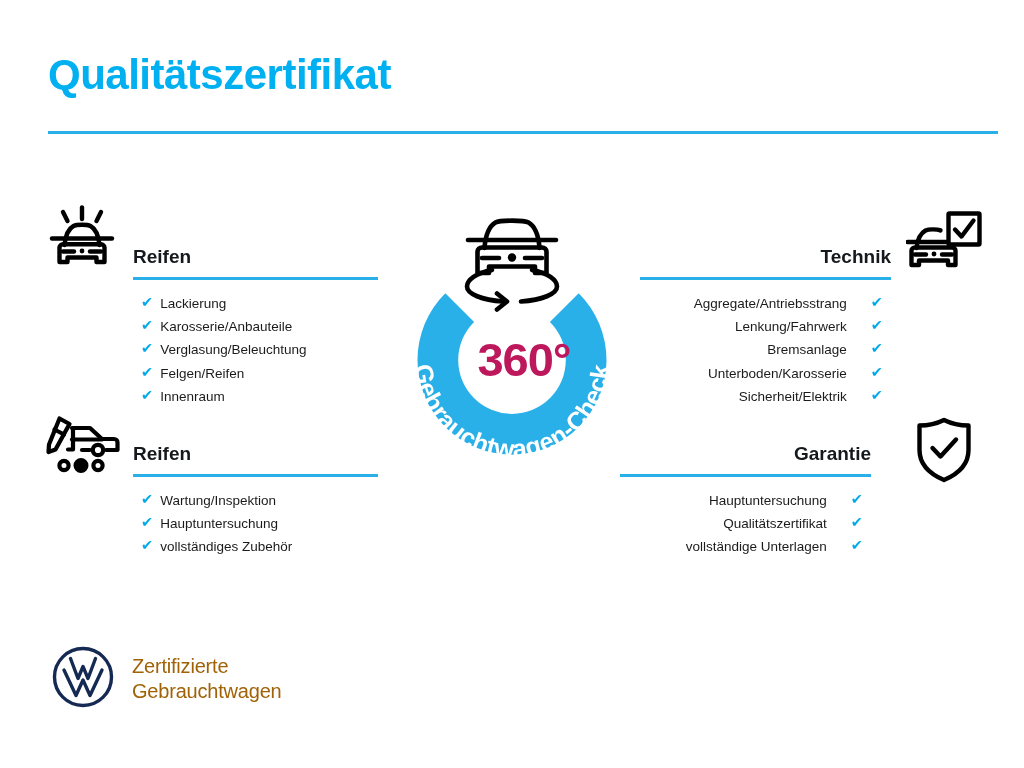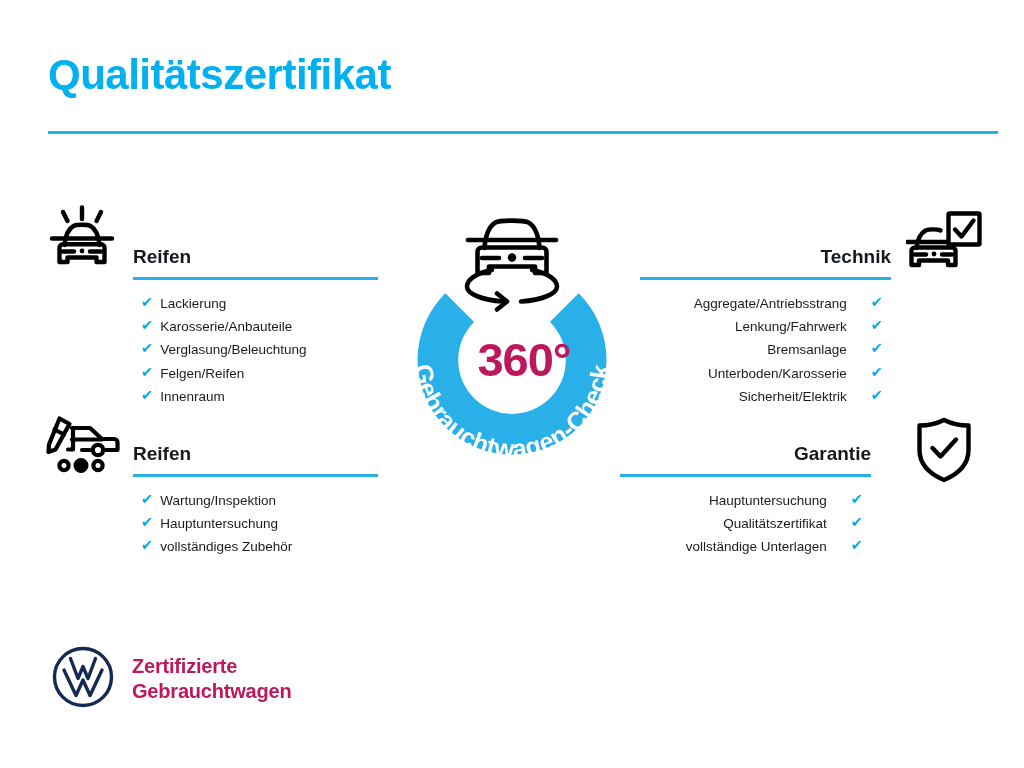--- a/index.html
+++ b/index.html
@@ -143,23 +143,23 @@
   #footer-logo {
     position: absolute;
     left: 52px;
     top: 646px;
     display: flex;
     align-items: center;
     gap: 18px;
   }
   #footer-logo-text {
     font-size: 20px;
-    font-weight: 700;
+    font-weight: 400;
     line-height: 25px;
-    color: #be185d;
+    color: #a16207;
     letter-spacing: -0.2px;
   }
   #footer-logo-text span { display: block; white-space: nowrap; }
 </style>
 </head>
 <body>
 
 <div id="page-title">Qualitätszertifikat</div>
 <div id="title-rule"></div>
 

